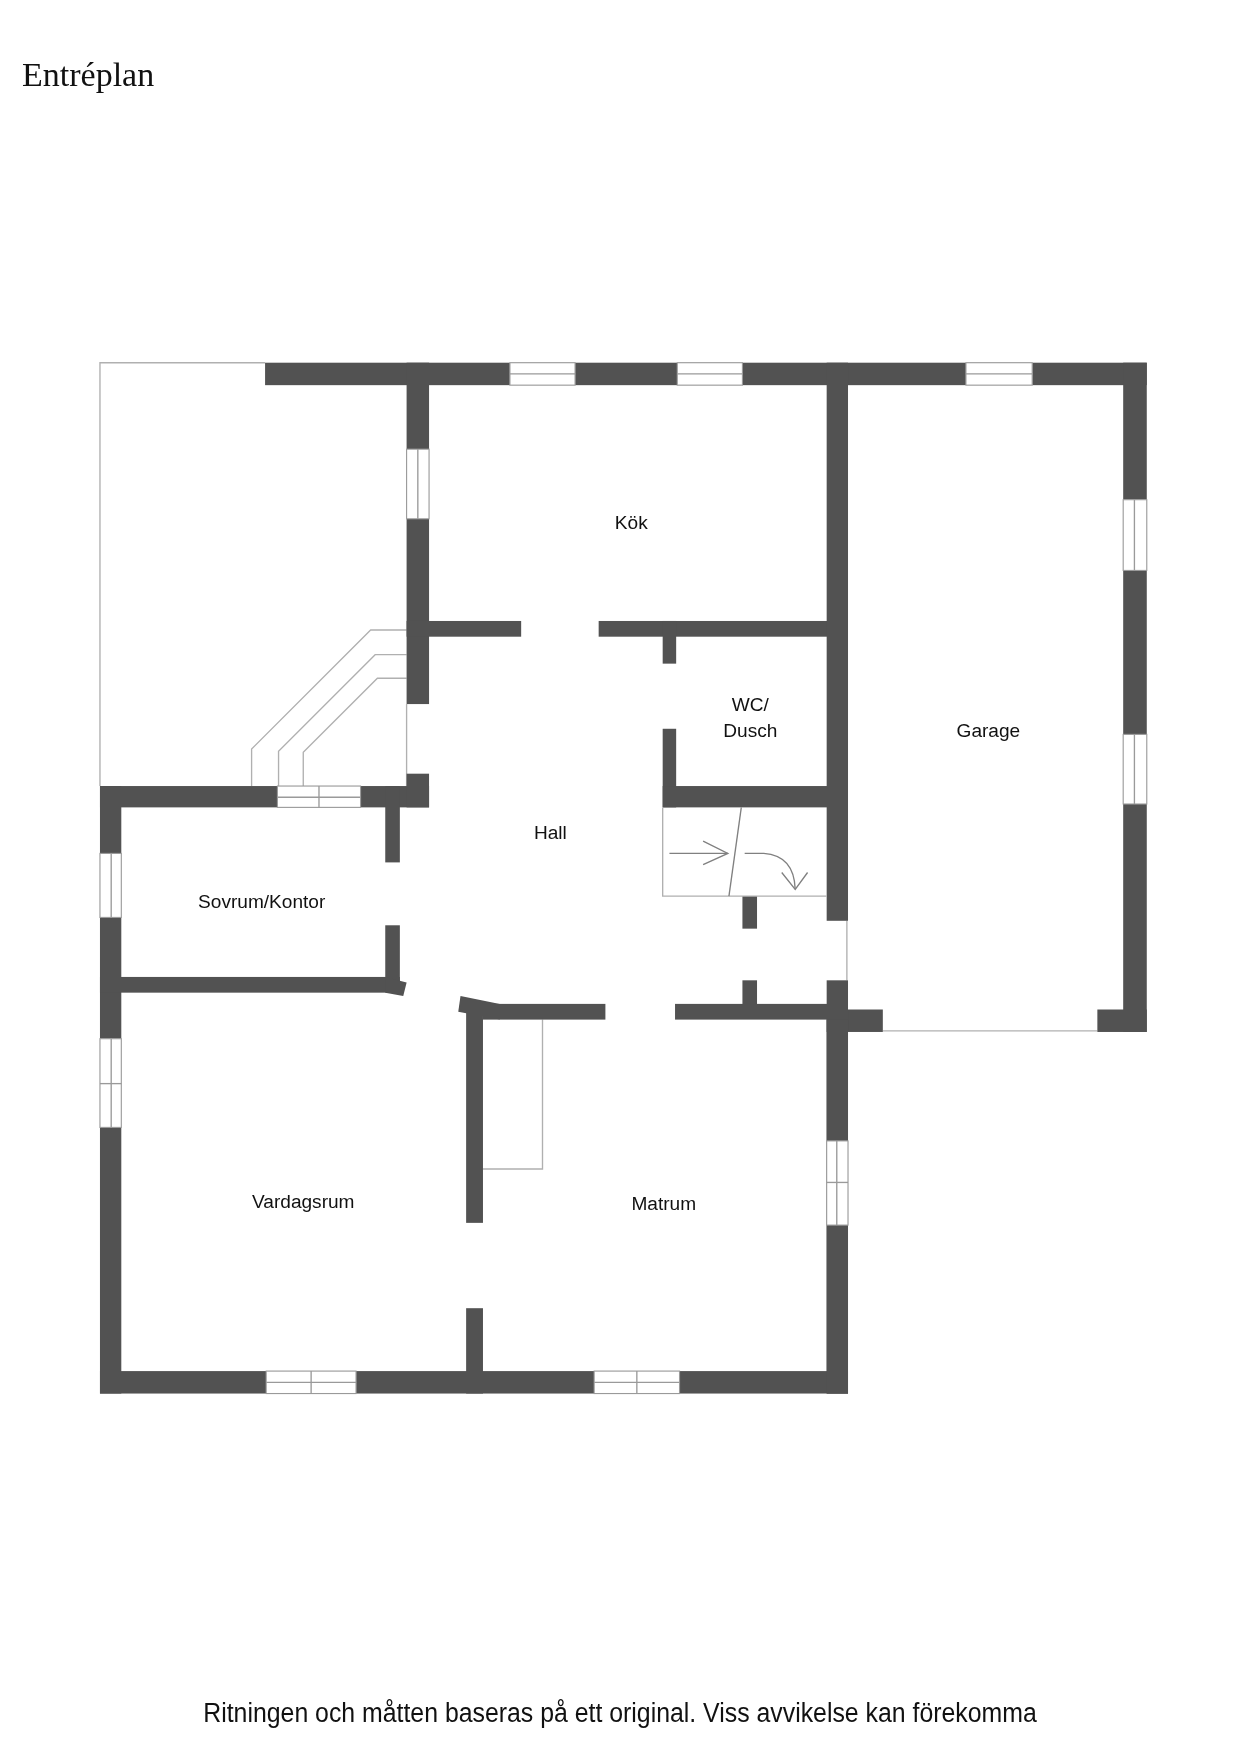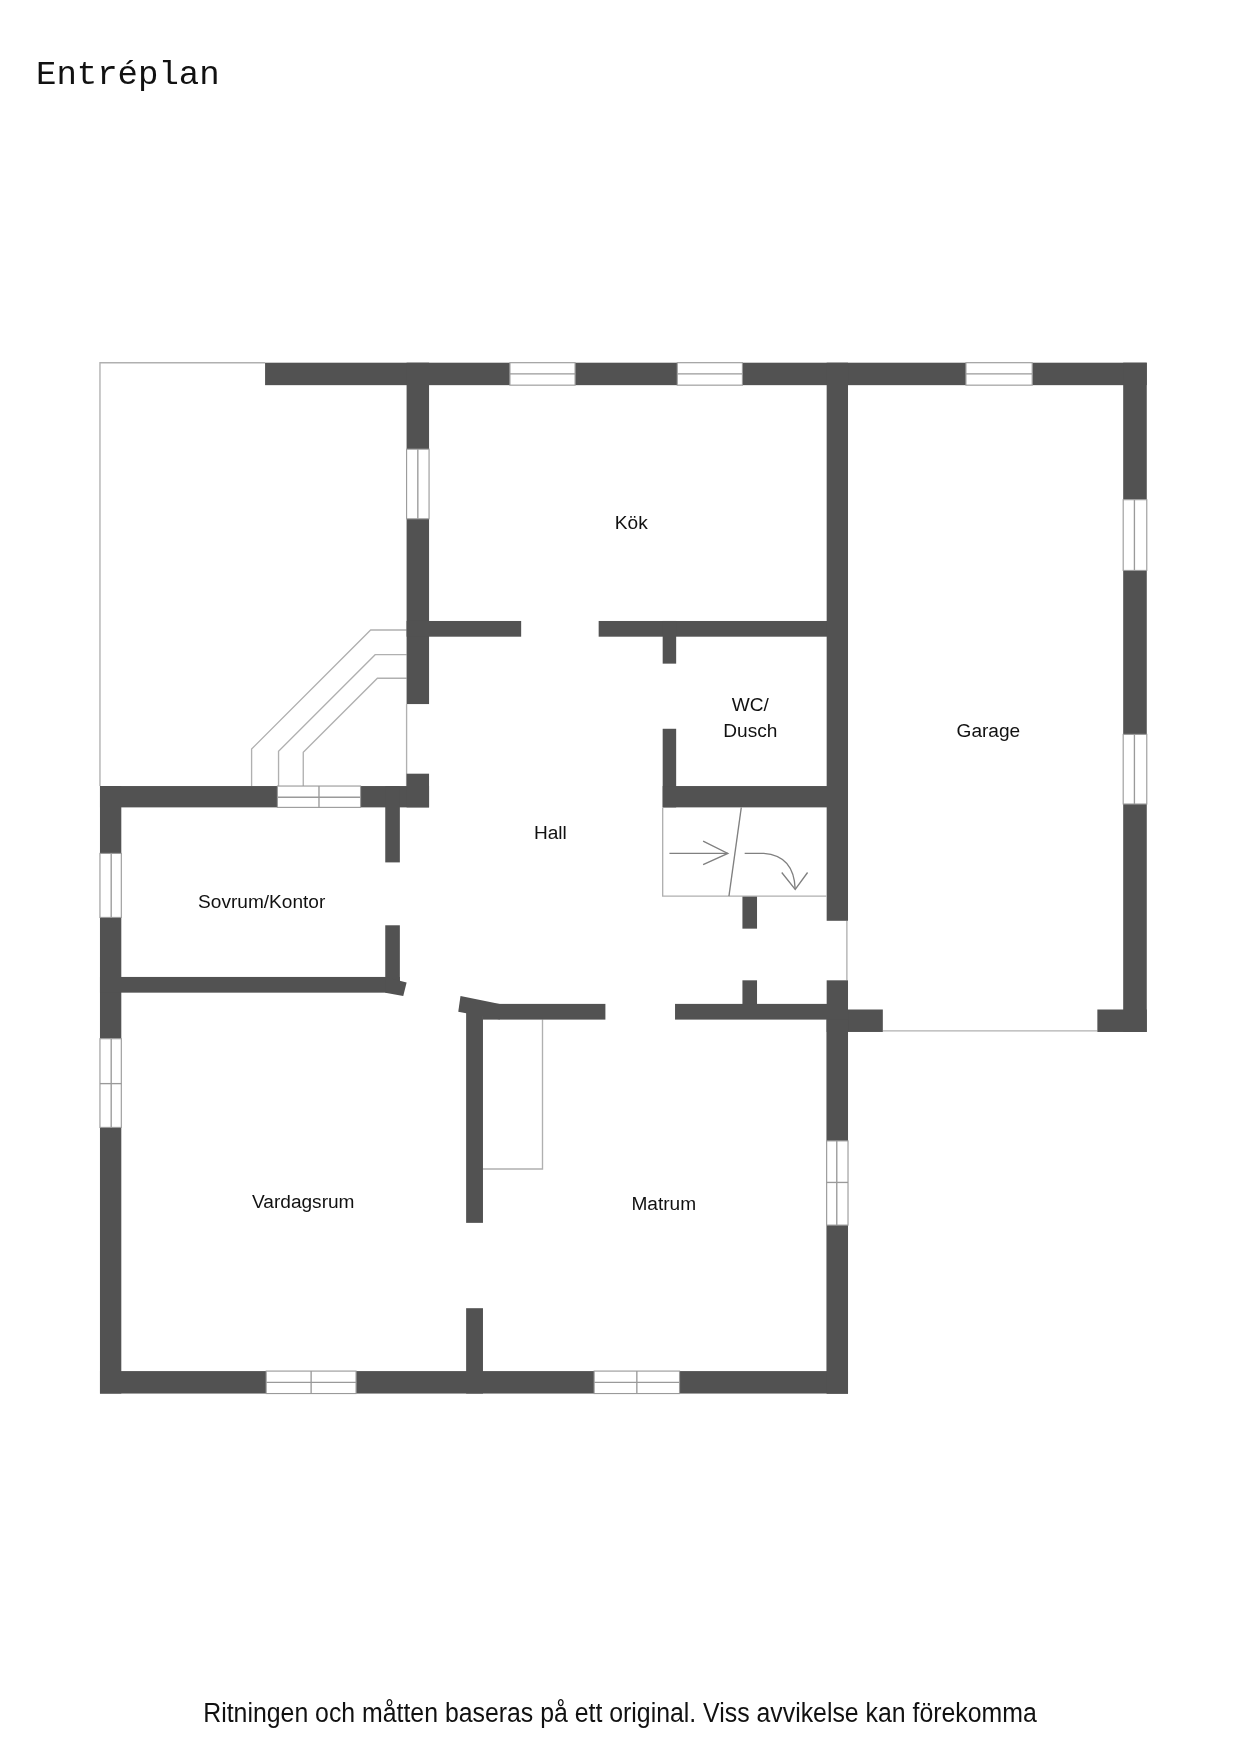--- a/index.html
+++ b/index.html
@@ -1,17 +1,17 @@
 <!DOCTYPE html>
 <html><head>
 <meta charset="utf-8">
 <style>
   html, body { margin: 0; padding: 0; background: #ffffff; }
   body { width: 1240px; height: 1754px; position: relative; overflow: hidden; font-family: "Liberation Sans", sans-serif; }
-  .page-title { position: absolute; left: 36px; top: 56px; font-size: 34px; color: #111; font-family: Liberation Mono, monospace; }
+  .page-title { position: absolute; left: 22px; top: 56px; font-size: 34px; color: #111; font-family: Liberation Serif, serif; }
   .footer-note { position: absolute; left: 0; width: 1240px; top: 1698px; text-align: center; font-size: 27px; color: #111; font-family: "Liberation Sans", sans-serif; transform: scaleX(0.92); transform-origin: center; }
   svg.plan { position: absolute; left: 0; top: 0; width: 1240px; height: 1754px; }
   .wall { fill: #525252; }
   .thin { stroke: #b0b0b0; stroke-width: 1.2; fill: none; }
   .win { fill: #ffffff; stroke: #9a9a9a; stroke-width: 1; }
   .winline { stroke: #9a9a9a; stroke-width: 1.2; }
   .arrow { stroke: #808080; stroke-width: 1.2; fill: none; }
   .room-label { font-family: "Liberation Sans", sans-serif; font-size: 17px; fill: #111; text-anchor: middle; }
 </style>
 </head>

